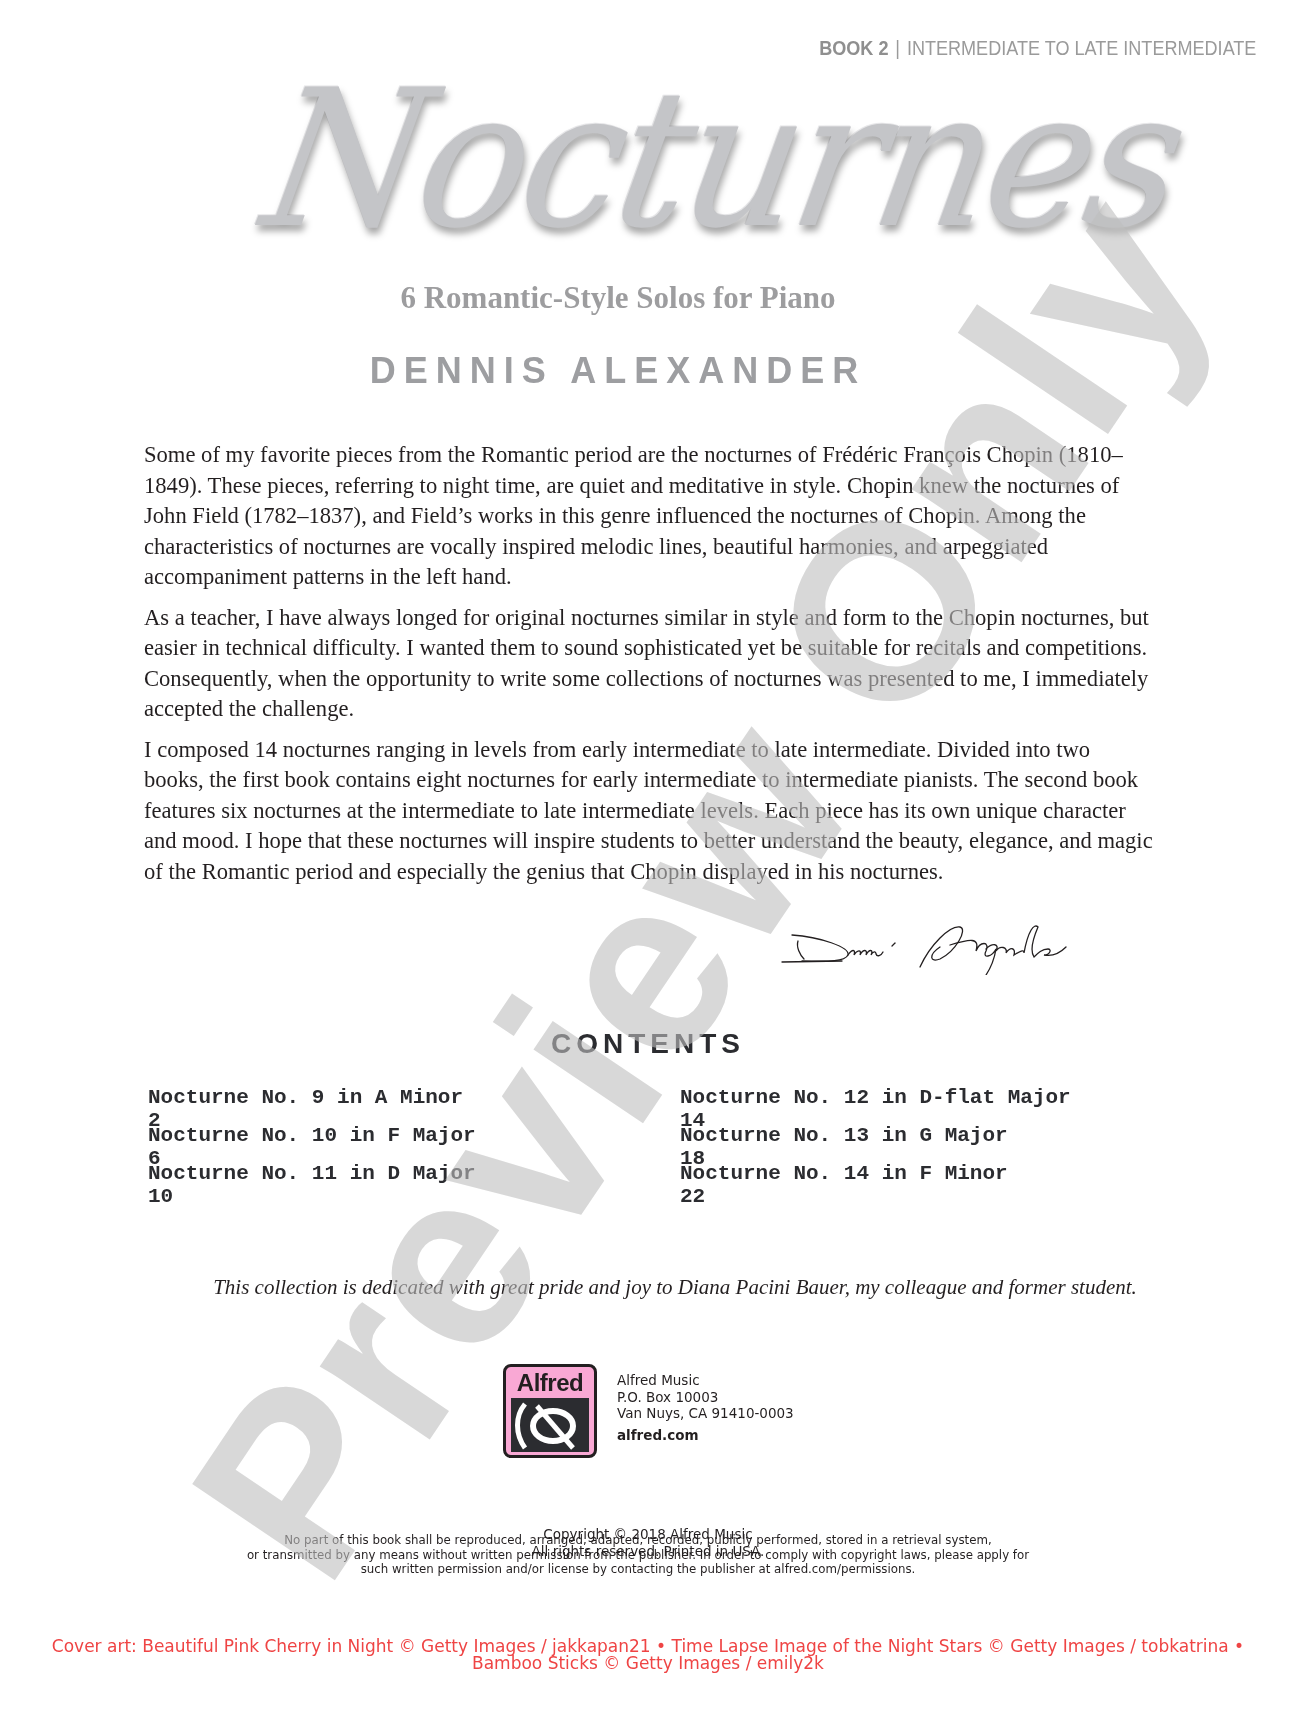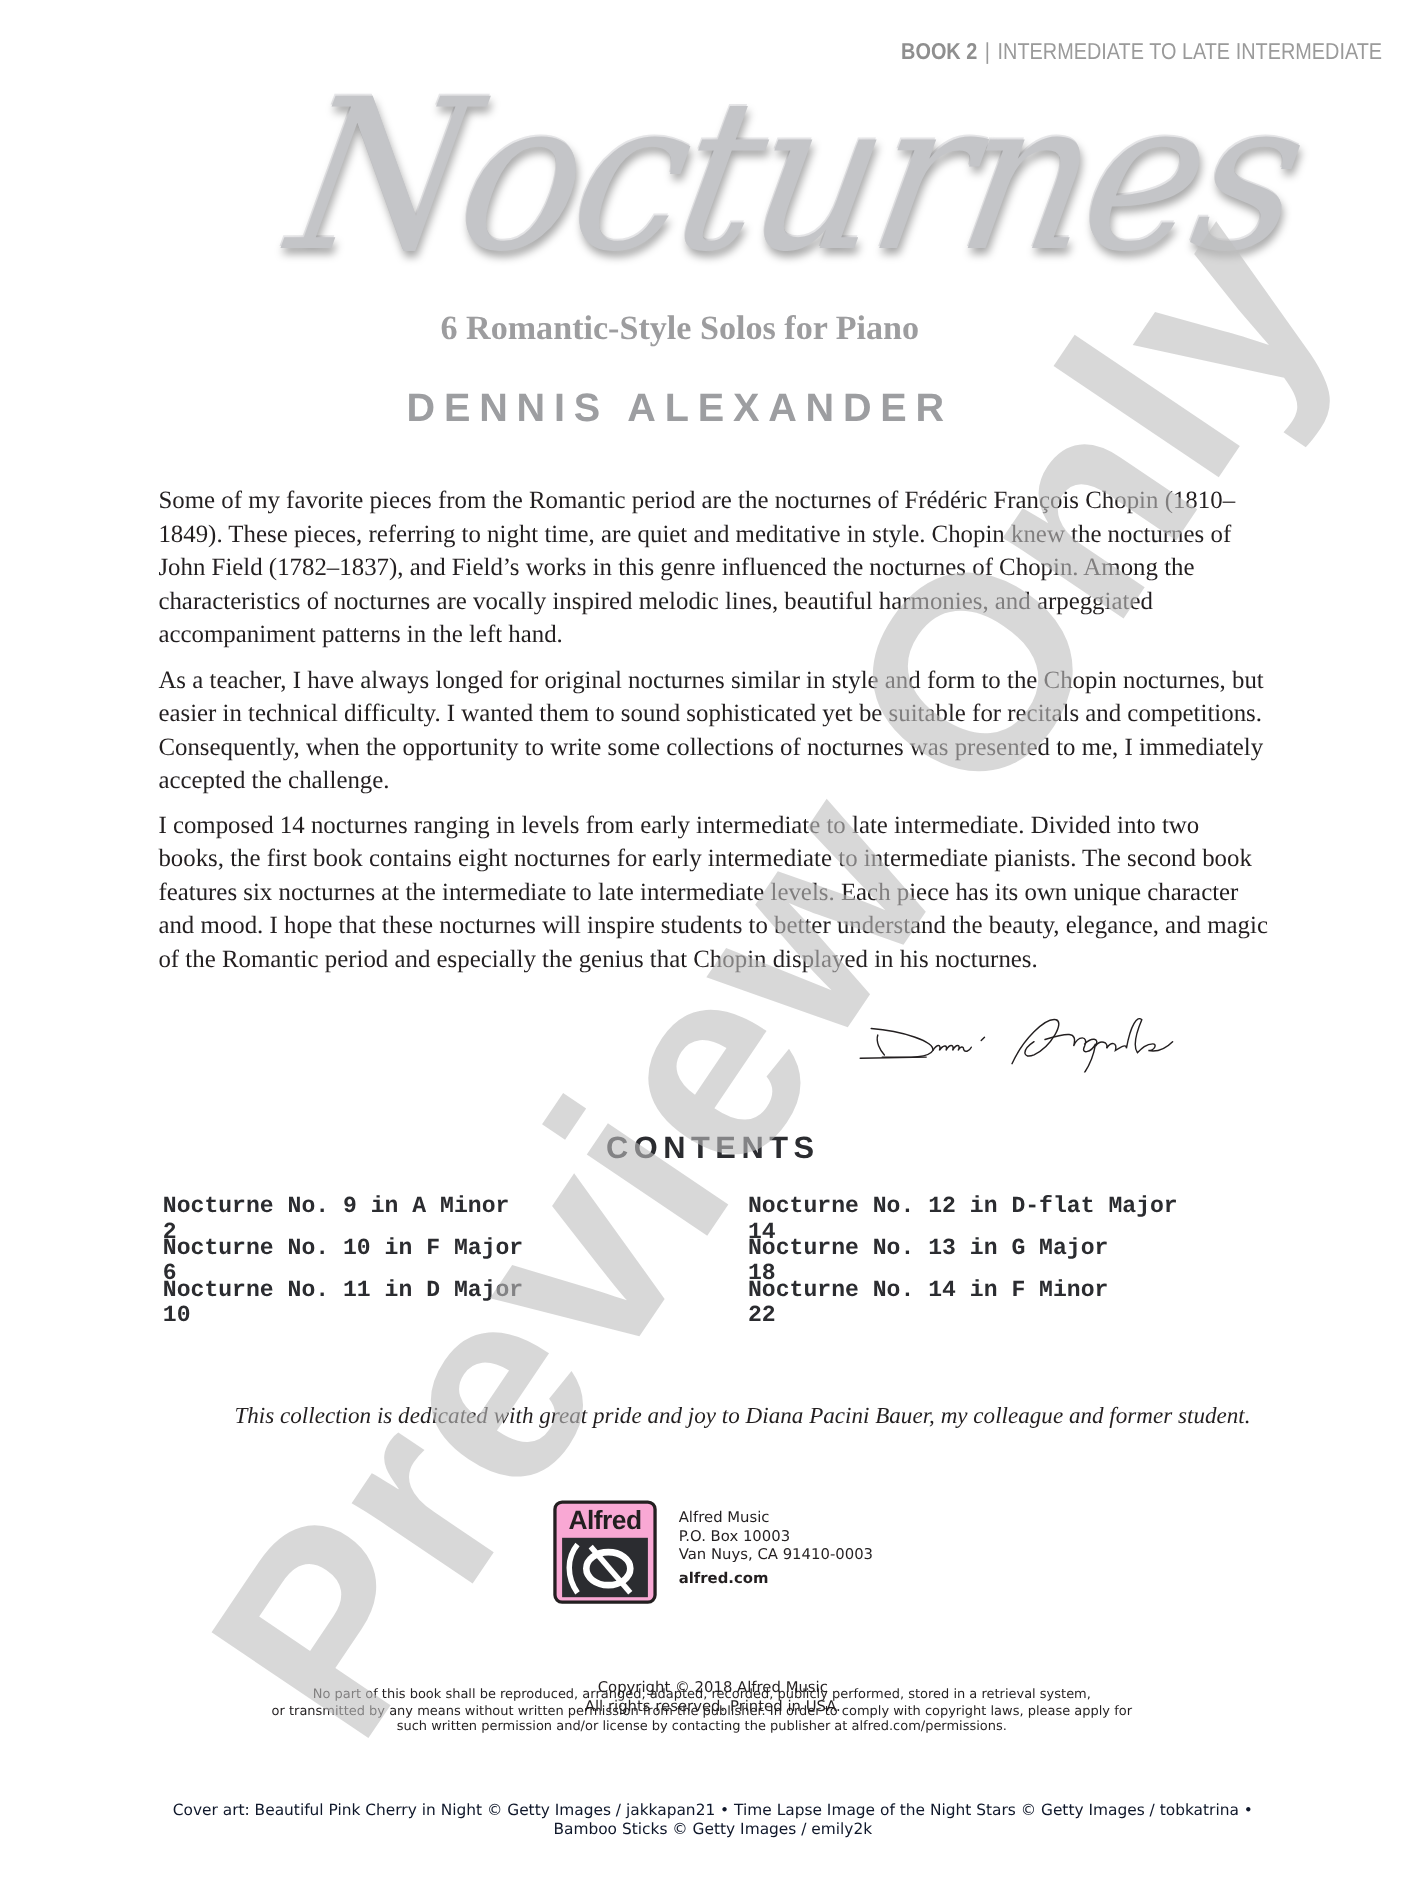--- a/index.html
+++ b/index.html
@@ -91,21 +91,21 @@
   .legal {
     position: absolute; left: 0; width: 1276px; top: 1533px; text-align: center;
     font-family: "DejaVu Sans", sans-serif; font-size: 11.8px; line-height: 14.5px; color: #231f20;
   }
   .isbn {
     position: absolute; left: 0; width: 1296px; top: 1588px; text-align: center;
     font-family: "DejaVu Sans", sans-serif; font-size: 13px; line-height: 16.5px; color: #231f20;
   }
   .credits {
     position: absolute; left: 0; width: 1296px; top: 1638px; text-align: center;
-    font-family: "DejaVu Sans", sans-serif; font-size: 14px; line-height: 16.5px; color: #0f172a;
+    font-family: "DejaVu Sans", sans-serif; font-size: 17px; line-height: 16.5px; color: #ef4444;
   }
 
   .watermark {
     position: absolute; left: -150px; top: 760px; width: 1700px; text-align: center;
     font-family: "Liberation Sans", sans-serif; font-weight: bold; font-size: 250px; line-height: 250px;
     color: rgba(190,190,190,0.6); transform: rotate(-56deg); transform-origin: center center;
     white-space: nowrap; pointer-events: none; letter-spacing: 2px;
   }
 </style>
 </head>

